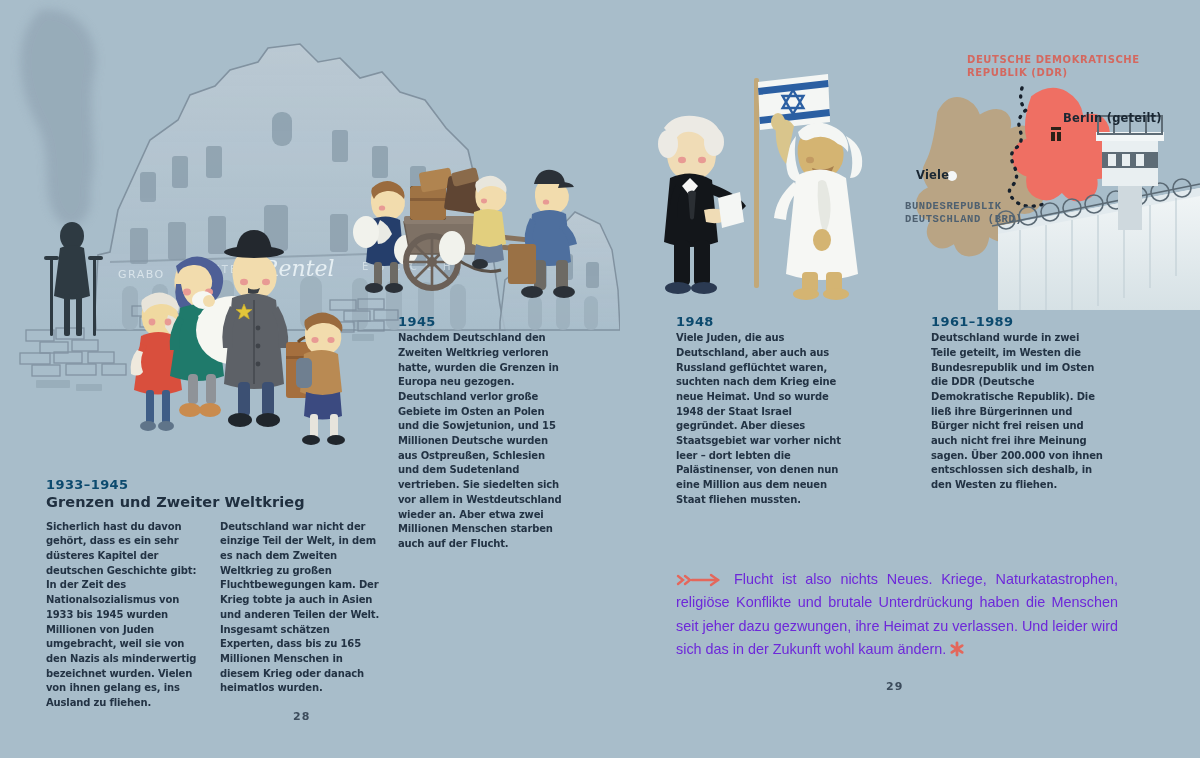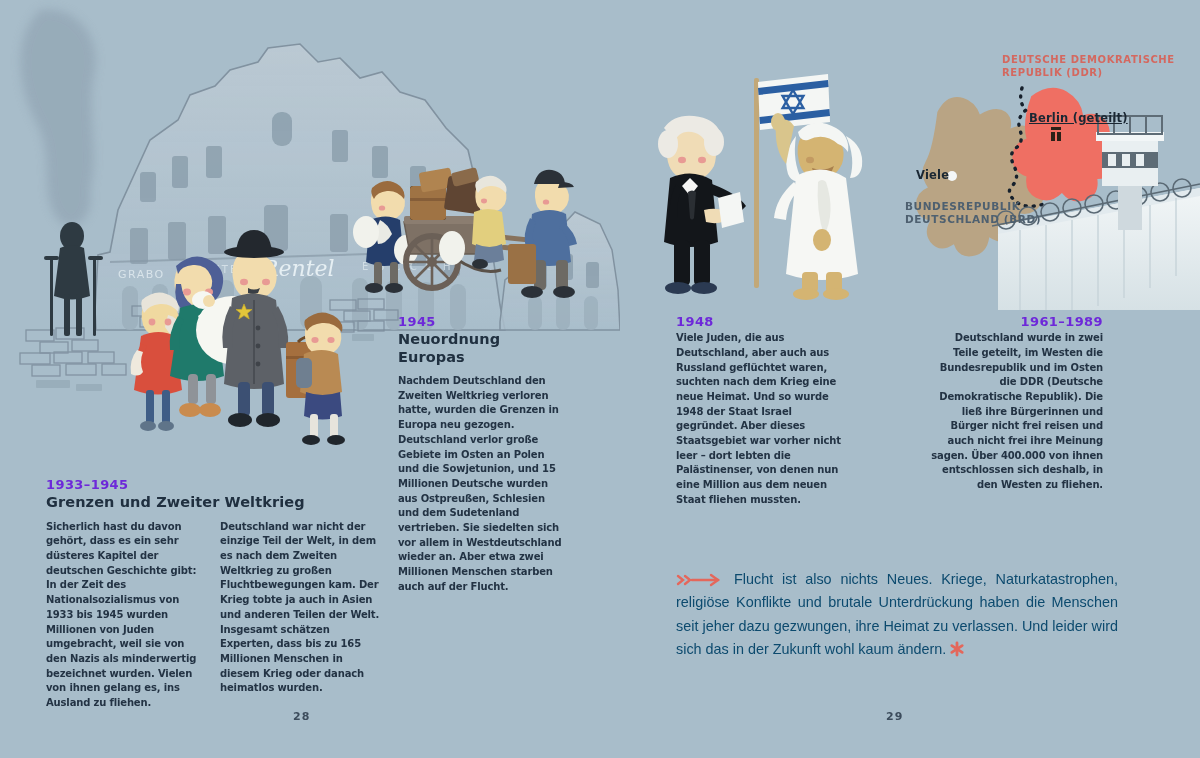--- a/index.html
+++ b/index.html
@@ -9,21 +9,21 @@
     font-family: "Liberation Sans", sans-serif;
     overflow: hidden;
   }
   #page {
     position: relative;
     width: 1200px; height: 758px;
     background: #a8bdca;
   }
   
   .year {
-    color: #6d28d9;
+    color: #0c4a6e;
     font-weight: bold;
     font-size: 13px;
     letter-spacing: .4px;
     font-family: "DejaVu Sans", sans-serif;
     line-height: 1.1;
     margin-bottom: 2px;
   }
   .headline {
     color: #203040;
     font-weight: bold;
@@ -52,42 +52,42 @@
     color: #3c4c5c;
     font-family: "DejaVu Sans", sans-serif;
     font-weight: 600;
     letter-spacing: 1px;
   }
 
   
   #closing {
     position: absolute;
     left: 676px; top: 568px; width: 442px;
-    color: #0c4a6e;
+    color: #6d28d9;
     font-size: 14.4px;
     line-height: 1.62;
     font-family: "Liberation Sans", sans-serif;
     text-align: justify;
   }
   #closing .lead-in { display: inline-block; width: 58px; }
   .arrow-mark { display:inline-block; vertical-align: middle; }
   .end-mark { display:inline-block; vertical-align: -3px; margin-left: 3px; }
 
   
   .map-label {
     position: absolute;
     font-family: "DejaVu Sans", sans-serif;
     font-weight: bold;
     letter-spacing: .6px;
     line-height: 1.25;
   }
-  #label-ddr { left: 1002px; top: 54px; font-size: 10px; color: #d4685f; }
-  #label-brd { left: 905px; top: 200px; font-size: 10.5px; color: #4e6070; }
+  #label-ddr { left: 967px; top: 54px; font-size: 10px; color: #d4685f; }
+  #label-brd { left: 905px; top: 200px; font-size: 10.5px; color: #4e6070; font-family: Liberation Mono, monospace; }
   #label-bonn { left: 916px; top: 168px; font-size: 11.5px; color: #1a2733; letter-spacing: .2px;}
-  #label-berlin { left: 1029px; top: 111px; font-size: 11.5px; color: #1a2733; letter-spacing: .2px; text-decoration: underline;}
+  #label-berlin { left: 1063px; top: 111px; font-size: 11.5px; color: #1a2733; letter-spacing: .2px;}
 
   
   svg.illus { position: absolute; display: block; }
 </style>
 </head>
 <body>
 
 <div id="page">
 
   <svg class="illus" style="left:0;top:0;" width="620" height="470" viewBox="0 0 620 470">
@@ -505,32 +505,31 @@
     <div class="year">1933–1945</div>
     <div class="headline">Grenzen und Zweiter Weltkrieg</div>
     <div class="twocol">
       <div class="body-text">Sicherlich hast du davon gehört, dass es ein sehr düsteres Kapitel der deutschen Geschichte gibt: In der Zeit des Nationalsozialismus von 1933 bis 1945 wurden Millionen von Juden umgebracht, weil sie von den Nazis als minderwertig bezeichnet wurden. Vielen von ihnen gelang es, ins Ausland zu fliehen.</div>
       <div class="body-text">Deutschland war nicht der einzige Teil der Welt, in dem es nach dem Zweiten Weltkrieg zu großen Fluchtbewegungen kam. Der Krieg tobte ja auch in Asien und anderen Teilen der Welt. Insgesamt schätzen Experten, dass bis zu 165 Millionen Menschen in diesem Krieg oder danach heimatlos wurden.</div>
     </div>
   </div>
 
   <div class="block" style="left:398px; top:315px; width:164px;">
     <div class="year">1945</div>
-    <div class="headline">Neuordnung Europas</div>
     <div class="body-text">Nachdem Deutschland den Zweiten Weltkrieg verloren hatte, wurden die Grenzen in Europa neu gezogen. Deutschland verlor große Gebiete im Osten an Polen und die Sowjetunion, und 15 Millionen Deutsche wurden aus Ostpreußen, Schlesien und dem Sudetenland vertrieben. Sie siedelten sich vor allem in Westdeutschland wieder an. Aber etwa zwei Millionen Menschen starben auch auf der Flucht.</div>
   </div>
 
   <div class="block" style="left:676px; top:315px; width:166px;">
     <div class="year">1948</div>
     <div class="body-text">Viele Juden, die aus Deutschland, aber auch aus Russland geflüchtet waren, suchten nach dem Krieg eine neue Heimat. Und so wurde 1948 der Staat Israel gegründet. Aber dieses Staatsgebiet war vorher nicht leer – dort lebten die Palästinenser, von denen nun eine Million aus dem neuen Staat fliehen mussten.</div>
   </div>
 
-  <div class="block" style="left:931px; top:315px; width:172px;text-align:right;">
+  <div class="block" style="left:931px; top:315px; width:172px;">
     <div class="year">1961–1989</div>
-    <div class="body-text">Deutschland wurde in zwei Teile geteilt, im Westen die Bundesrepublik und im Osten die DDR (Deutsche Demokratische Republik). Die ließ ihre Bürgerinnen und Bürger nicht frei reisen und auch nicht frei ihre Meinung sagen. Über 400.000 von ihnen entschlossen sich deshalb, in den Westen zu fliehen.</div>
+    <div class="body-text">Deutschland wurde in zwei Teile geteilt, im Westen die Bundesrepublik und im Osten die DDR (Deutsche Demokratische Republik). Die ließ ihre Bürgerinnen und Bürger nicht frei reisen und auch nicht frei ihre Meinung sagen. Über 200.000 von ihnen entschlossen sich deshalb, in den Westen zu fliehen.</div>
   </div>
 
   <div id="closing">
     <span class="lead-in">
       <svg class="arrow-mark" width="46" height="14" viewBox="0 0 46 14">
         <g stroke="#e4675b" stroke-width="2.4" fill="none" stroke-linecap="round">
           <path d="M2 3 L7 7 L2 11"></path>
           <path d="M9 3 L14 7 L9 11"></path>
           <path d="M16 7 L42 7"></path>
           <path d="M35 2 L42 7 L35 12"></path>
@@ -539,15 +538,15 @@
     </span><span>Flucht ist also nichts Neues. Kriege, Naturkatastrophen, religiöse Konflikte und brutale Unterdrückung haben die Menschen seit jeher dazu gezwungen, ihre Heimat zu verlassen. Und leider wird sich das in der Zukunft wohl kaum ändern.</span><svg class="end-mark" width="16" height="16" viewBox="0 0 16 16">
       <g stroke="#e4675b" stroke-width="2.8" stroke-linecap="round">
         <line x1="8" y1="2" x2="8" y2="14"></line>
         <line x1="2.8" y1="4.6" x2="13.2" y2="11.4"></line>
         <line x1="13.2" y1="4.6" x2="2.8" y2="11.4"></line>
       </g>
     </svg>
   </div>
 
   <div class="folio" style="left:293px; top:710px;">28</div>
-  <div class="folio" style="left:886px; top:710px;">29</div>
+  <div class="folio" style="left:886px; top:680px;">29</div>
 
 </div>
 
 </body></html>

